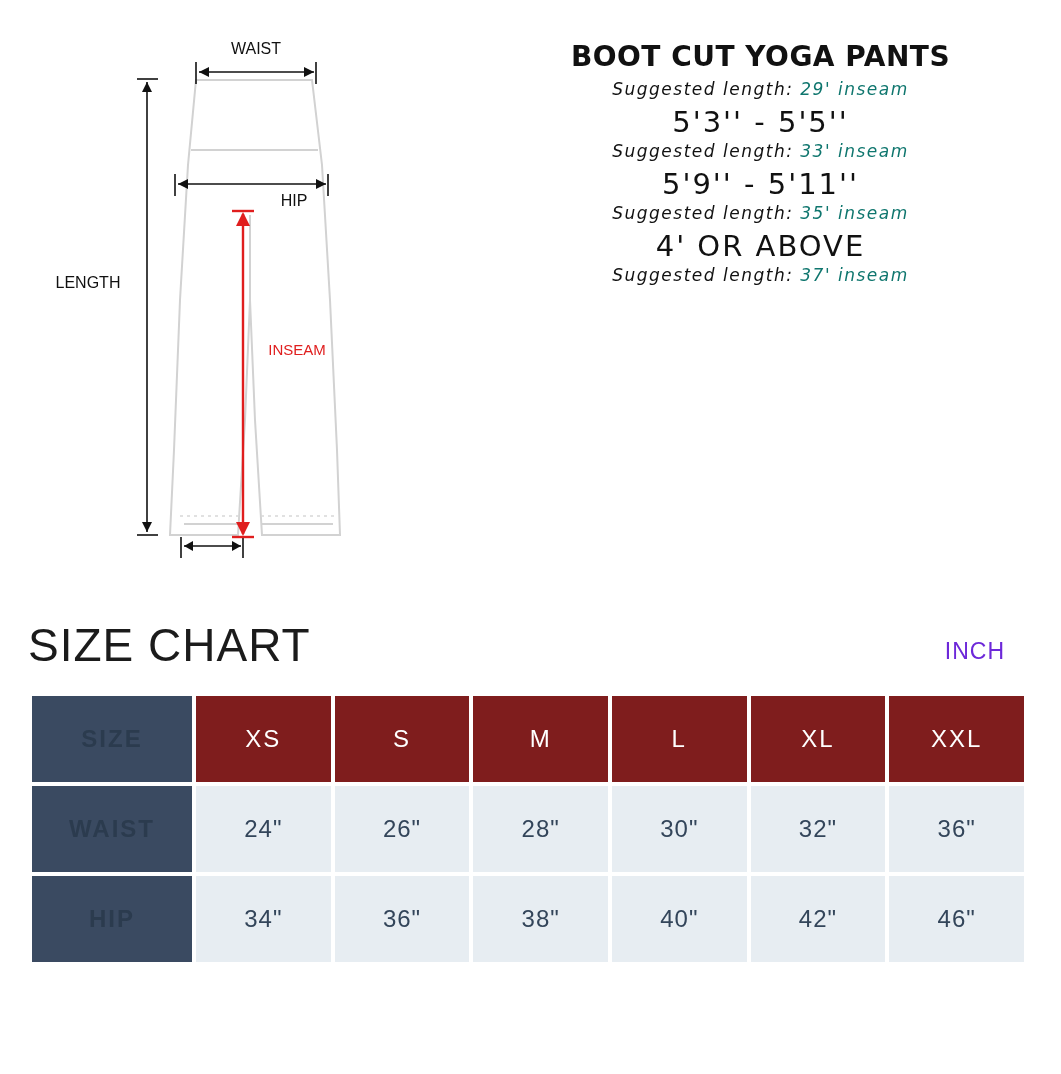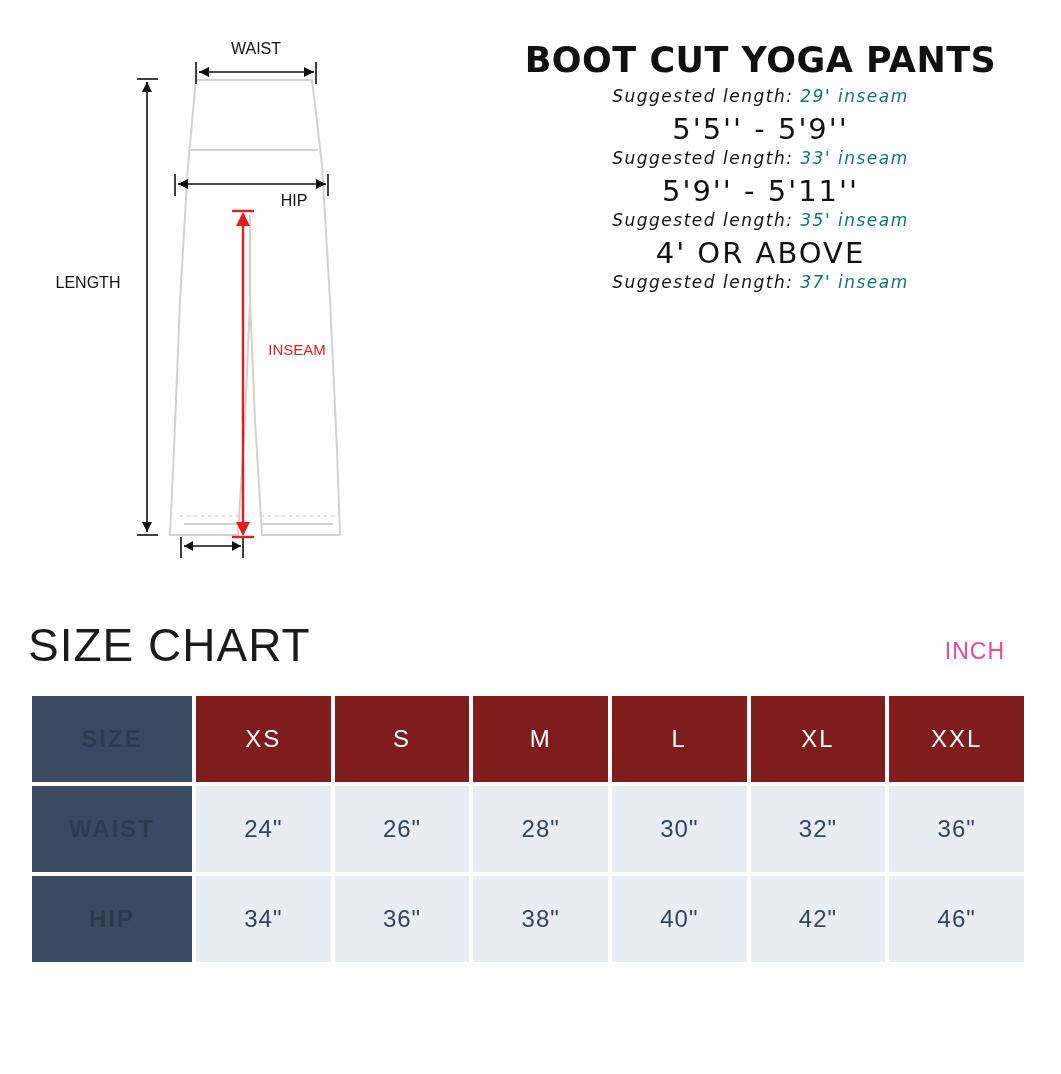--- a/index.html
+++ b/index.html
@@ -35,21 +35,21 @@
   .sizes {
     position: absolute;
     left: 460px;
     top: 40px;
     width: 601px;
     text-align: center;
   }
   .sizes .title {
     font-family: "DejaVu Sans", sans-serif;
     font-weight: bold;
-    font-size: 35px;
+    font-size: 28px;
     letter-spacing: 0.5px;
     color: #111;
     margin: 0 0 6px 0;
   }
   .height-row {
     font-family: "DejaVu Sans", sans-serif;
     font-size: 29px;
     letter-spacing: 2px;
     color: #111;
     margin-top: 2px;
@@ -90,21 +90,21 @@
     letter-spacing: 1px;
     color: #1b1b1b;
   }
   .chart-unit {
     position: absolute;
     right: 56px;
     top: 38px;
     font-family: "Liberation Sans", sans-serif;
     font-size: 23px;
     letter-spacing: 1px;
-    color: #ec4899;
+    color: #6d28d9;
   }
 
   table.size-table {
     border-collapse: separate;
     border-spacing: 4px;
     margin-left: 28px;
     width: 1000px;
     table-layout: fixed;
   }
   table.size-table td {
@@ -207,22 +207,22 @@
   </div>
 
   <div class="sizes">
     <div class="title">BOOT CUT YOGA PANTS</div>
 
     <div class="sugg-row">
       <span>Suggested length:</span>
       <span class="val">29' inseam</span>
     </div>
 
-
-    <div class="height-row">5'5'' - 5'9''</div>
+    <div class="height-row">5'3'' - 5'5''</div>
+
     <div class="sugg-row">
       <span>Suggested length:</span>
       <span class="val">33' inseam</span>
     </div>
 
     <div class="height-row">5'9'' - 5'11''</div>
     <div class="sugg-row">
       <span>Suggested length:</span>
       <span class="val">35' inseam</span>
     </div>

